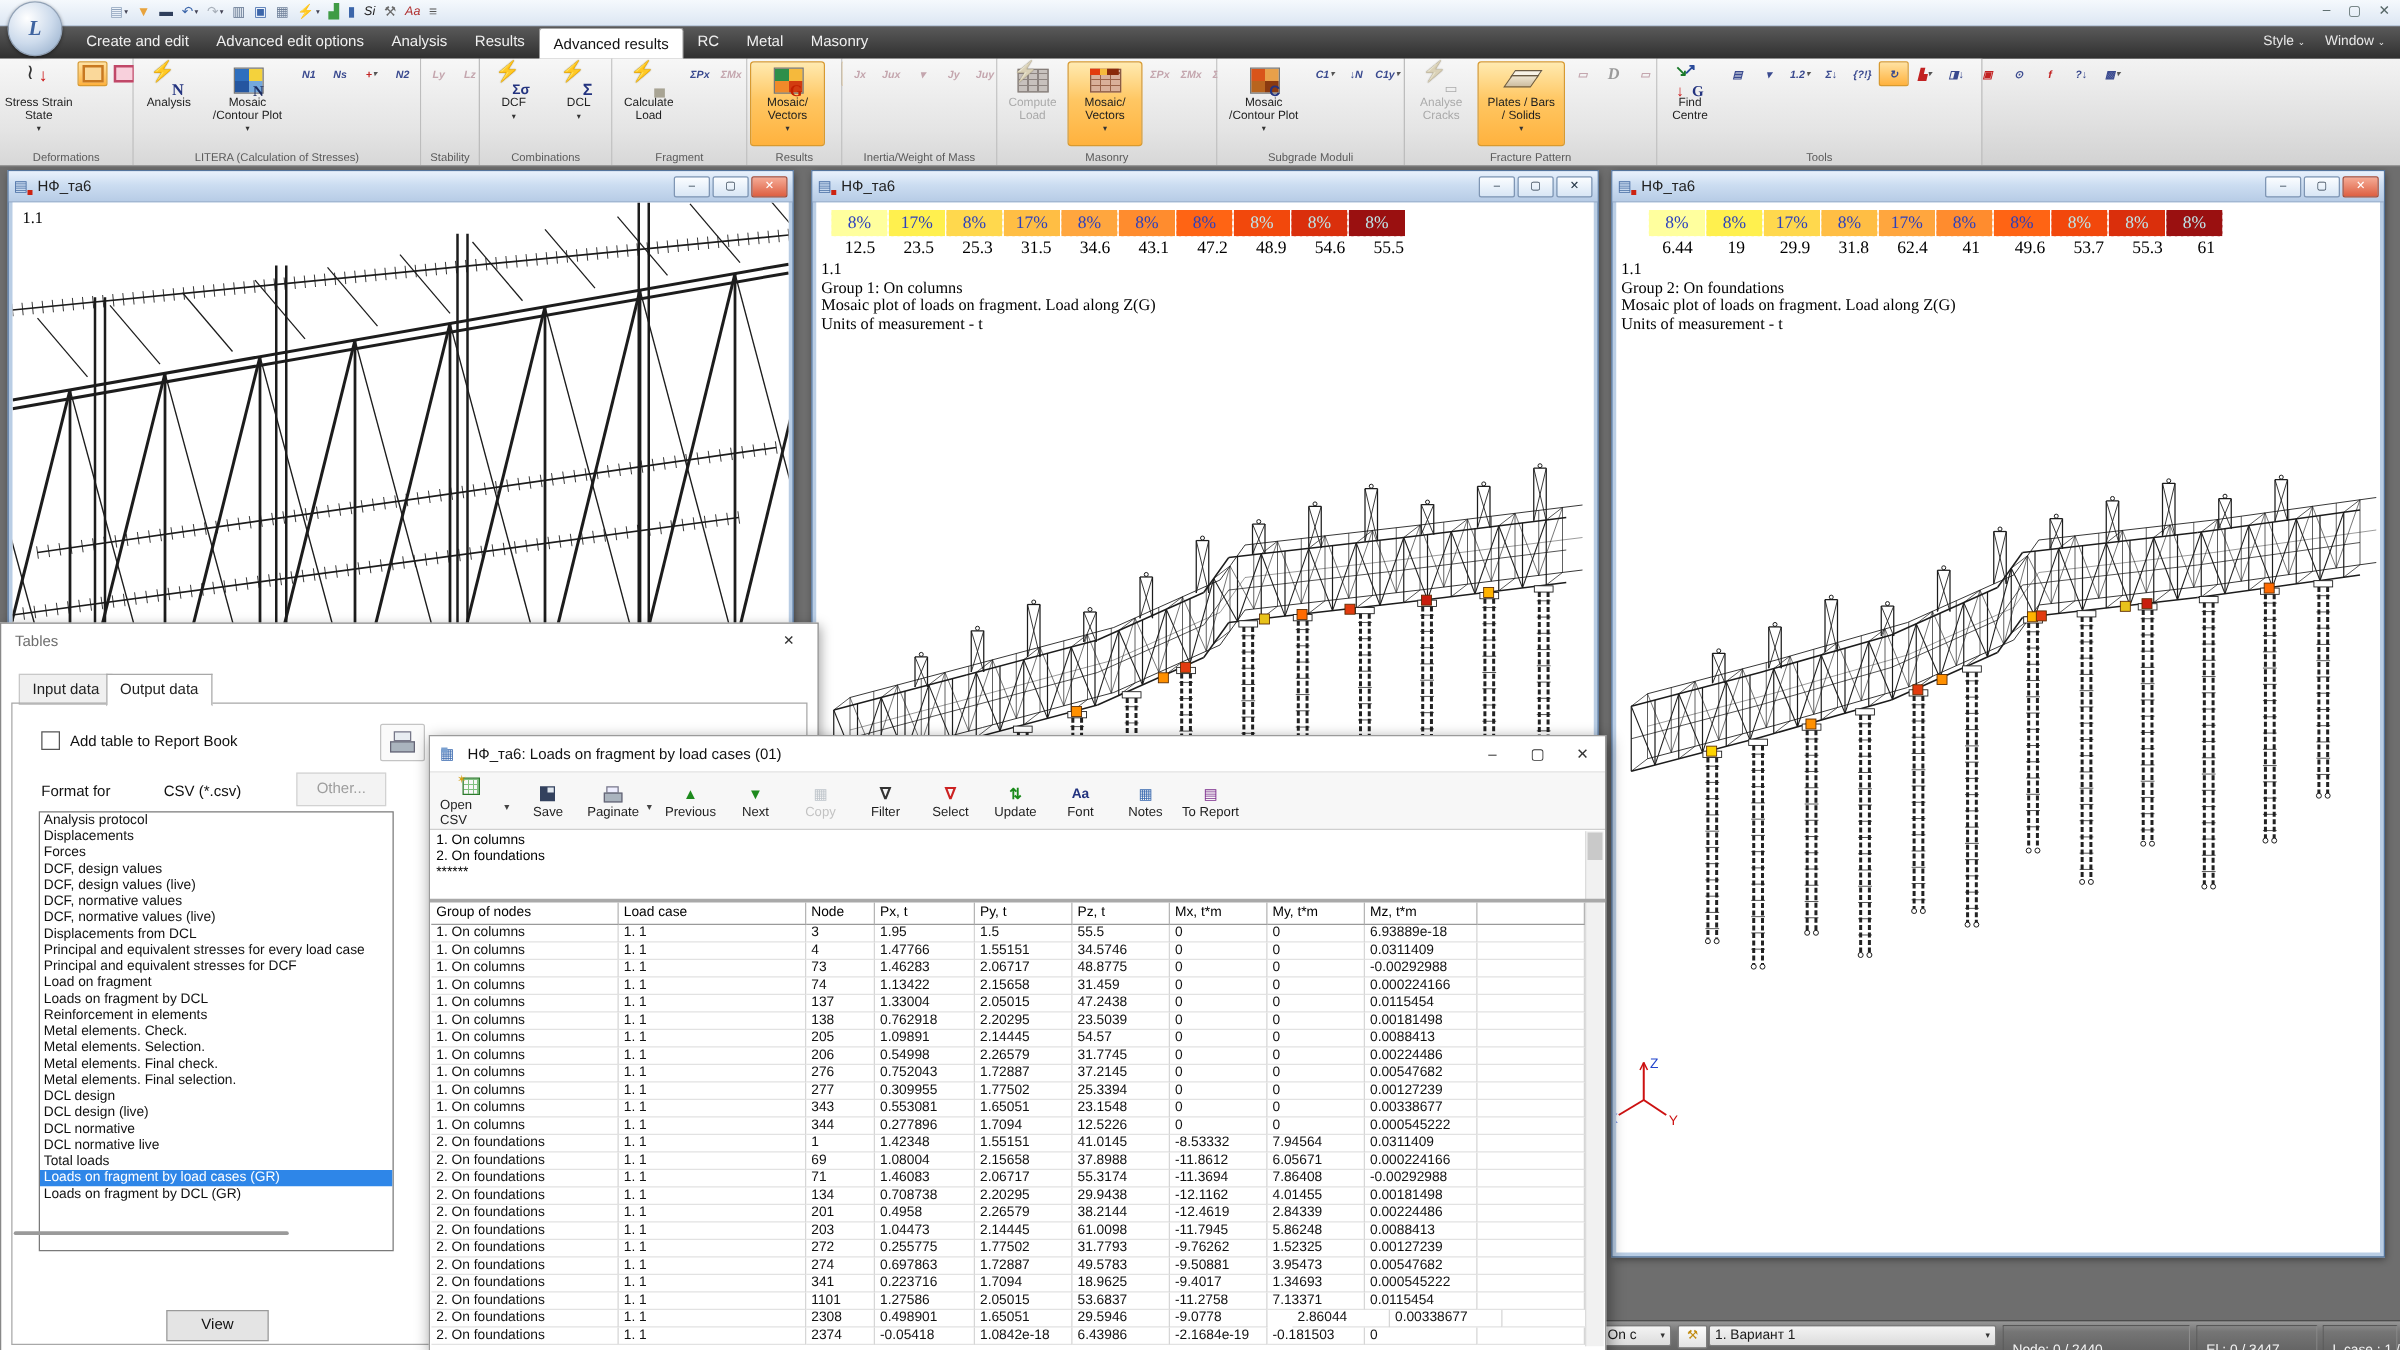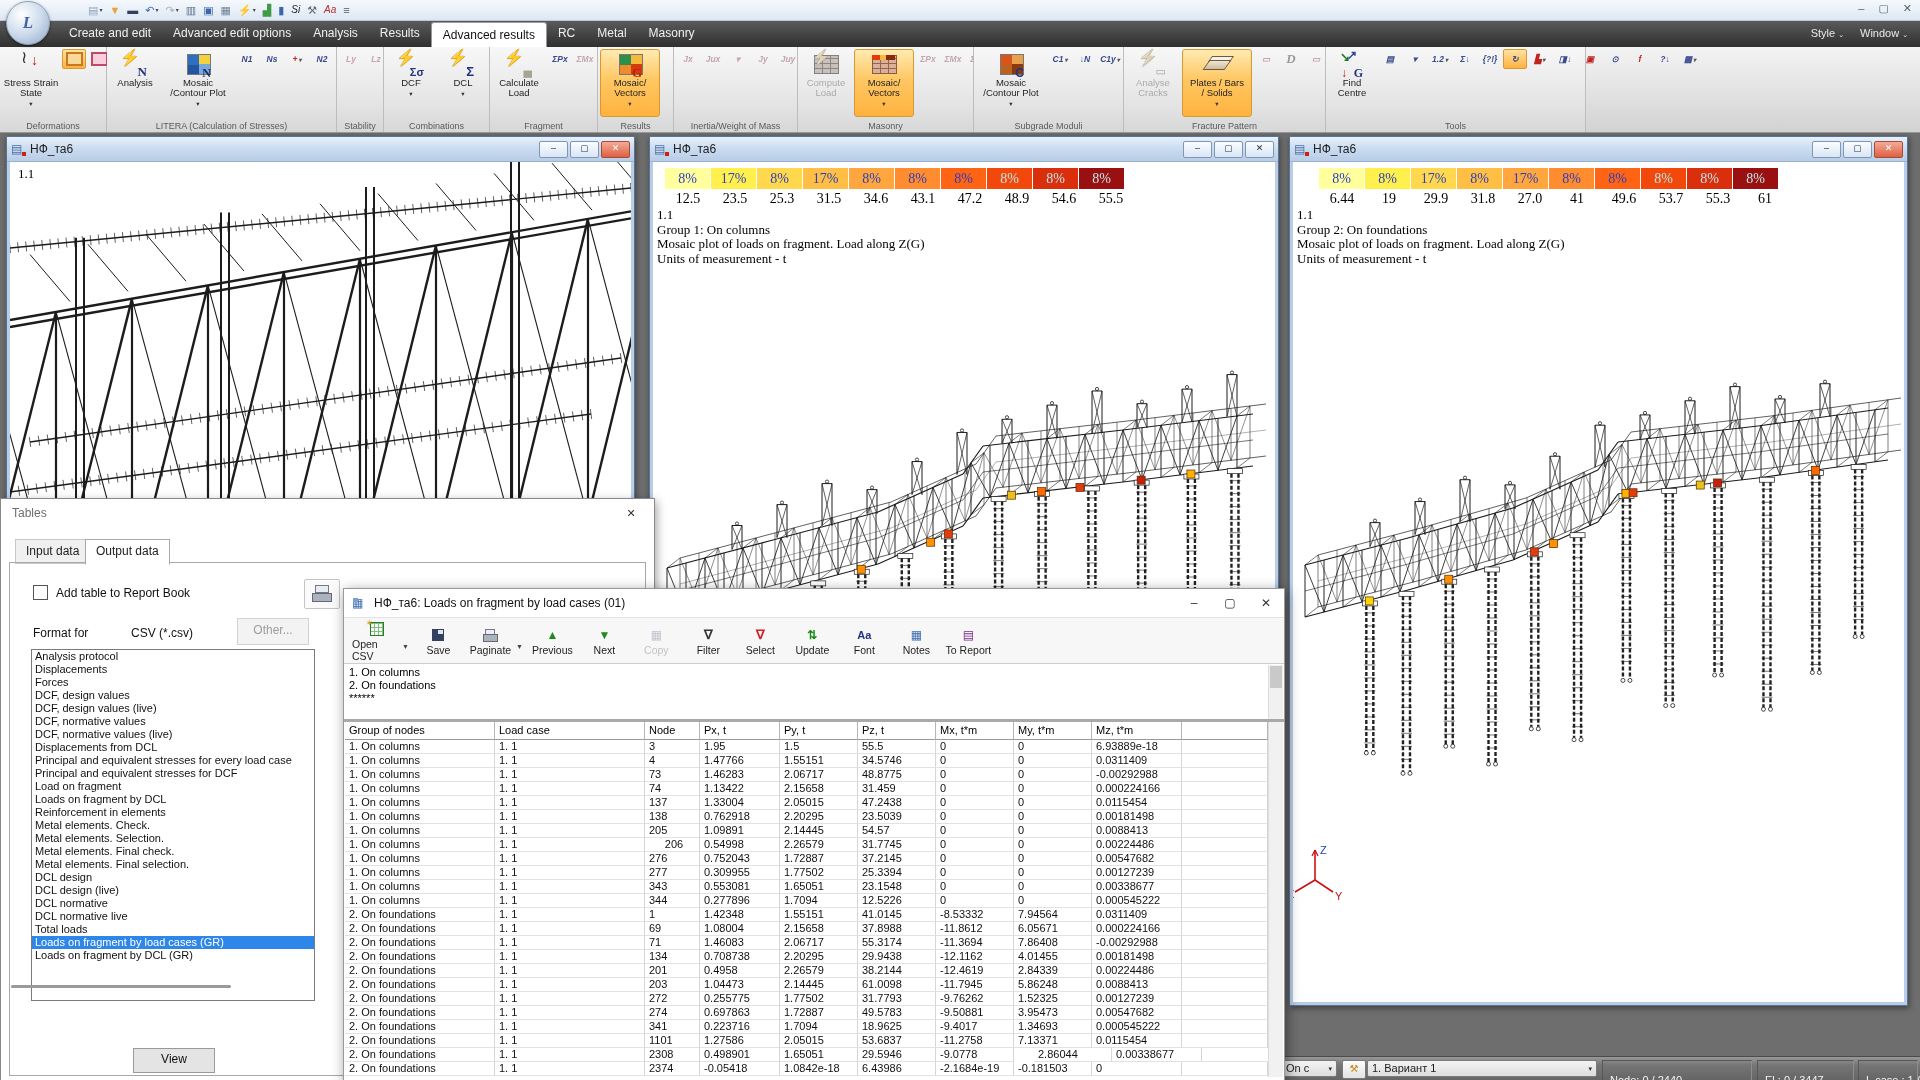--- a/index.html
+++ b/index.html
@@ -1518,21 +1518,21 @@
           <div class="sc" style="background: rgb(255, 100, 20);">8%</div>
           <div class="sc light" style="background: rgb(242, 72, 12);">8%</div>
           <div class="sc light" style="background: rgb(218, 47, 12);">8%</div>
           <div class="sc light" style="background: rgb(154, 16, 16);">8%</div>
         </div>
       <div class="scalerow" id="scaleRv" style="left:26px;top:29px;">
           <div class="sv">6.44</div>
           <div class="sv">19</div>
           <div class="sv">29.9</div>
           <div class="sv">31.8</div>
-          <div class="sv">27.0</div>
+          <div class="sv">62.4</div>
           <div class="sv">41</div>
           <div class="sv">49.6</div>
           <div class="sv">53.7</div>
           <div class="sv">55.3</div>
           <div class="sv">61</div>
         </div>
       <div class="caps" id="capsR" style="left:4px;top:46px;">
           <div>1.1</div>
           <div>Group 2: On foundations</div>
           <div>Mosaic plot of loads on fragment. Load along Z(G)</div>
@@ -2305,21 +2305,21 @@
         <div class="dc" style="width: 78px;">2.14445</div>
         <div class="dc" style="width: 78px;">54.57</div>
         <div class="dc" style="width: 78px;">0</div>
         <div class="dc" style="width: 78px;">0</div>
         <div class="dc" style="width: 90px;">0.0088413</div>
         <div class="dc" style="width: 86px;"></div>
       </div>
       <div class="trow">
         <div class="dc" style="width: 150px;">1. On columns</div>
         <div class="dc" style="width: 150px;">1. 1</div>
-        <div class="dc" style="width: 55px; text-align: center;">206</div>
+        <div class="dc" style="width: 55px;">206</div>
         <div class="dc" style="width: 80px;">0.54998</div>
         <div class="dc" style="width: 78px;">2.26579</div>
         <div class="dc" style="width: 78px;">31.7745</div>
         <div class="dc" style="width: 78px;">0</div>
         <div class="dc" style="width: 78px;">0</div>
         <div class="dc" style="width: 90px;">0.00224486</div>
         <div class="dc" style="width: 86px;"></div>
       </div>
       <div class="trow">
         <div class="dc" style="width: 150px;">1. On columns</div>

